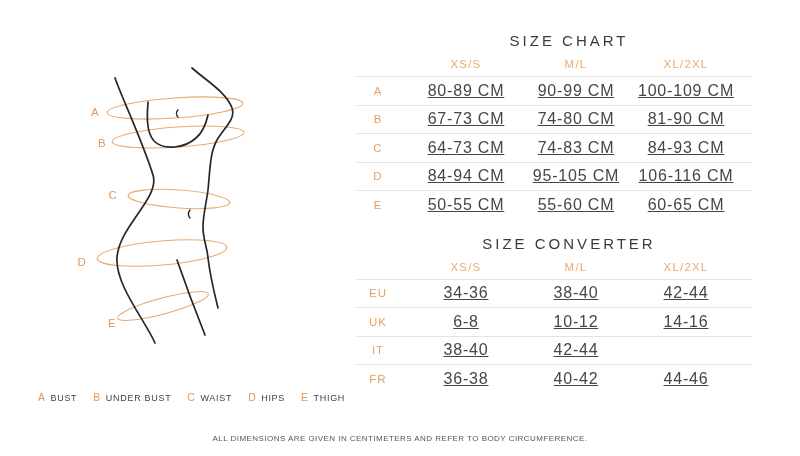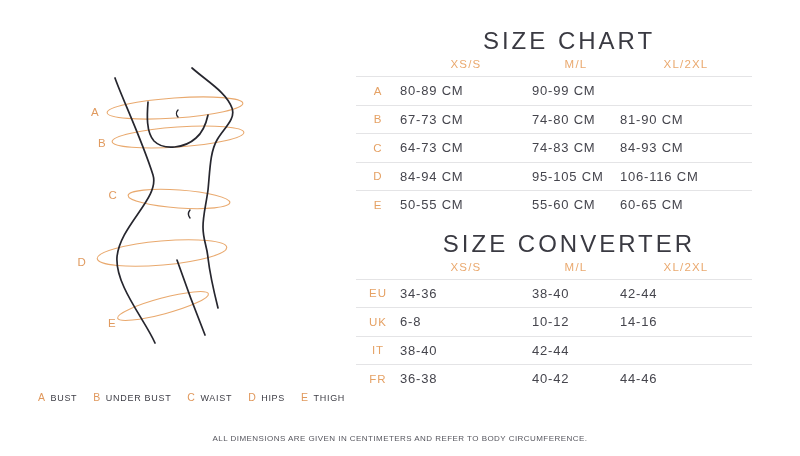--- a/index.html
+++ b/index.html
@@ -11,39 +11,39 @@
   
   .figure-svg { position:absolute; left:50px; top:40px; }
   .figure-letter {
     font-family:"Liberation Sans", sans-serif;
     font-size:11.5px; letter-spacing:0.5px; fill:#E09A5F;
   }
 
   
   .tables { position:absolute; left:356px; top:0; width:396px; }
   .section-title {
-    padding-left:30px; text-align:center; font-size:24px; letter-spacing:3px;
+    padding-left:30px; text-align:center; font-size:15px; letter-spacing:3px;
     color:#3A3A42; line-height:22px; font-weight:normal;
   }
   .t1 { margin-top:30px; }
   .t2 { margin-top:14px; }
   .thead, .trow {
     display:grid; grid-template-columns:44px 132px 88px 132px;
     align-items:center; box-sizing:border-box;
   }
   .thead { margin-top:0; height:24px; }
   .thead .cell {
     text-align:center; color:#EAA96F; font-size:11.5px; letter-spacing:1.2px;
   }
   .trow { height:28.5px; border-top:1px solid #E4E4E6; }
   .trow .rlabel {
     text-align:center; color:#E5A164; font-size:11.5px; letter-spacing:1px;
   }
   .trow .val {
-    color:#45454D; font-size:13px; letter-spacing:0.8px;
+    text-align:center; color:#45454D; font-size:16px; letter-spacing:0.8px;text-decoration:underline;
   }
 
   
   .legend {
     position:absolute; left:38px; top:391px;
     display:flex; gap:16px; align-items:baseline;
   }
   .legend-item { display:flex; gap:5px; align-items:baseline; }
   .legend-letter { color:#E0985C; font-size:10.5px; letter-spacing:0.5px; }
   .legend-label { color:#3E3E46; font-size:9px; letter-spacing:0.7px; }
@@ -95,20 +95,21 @@
       <div class="cell"></div>
       <div class="cell">XS/S</div>
       <div class="cell">M/L</div>
       <div class="cell">XL/2XL</div>
     </div>
 
     <div class="trow">
       <div class="rlabel">A</div>
       <div class="val">80-89 CM</div>
       <div class="val">90-99 CM</div>
+      <div class="val">100-109 CM</div>
     </div>
     <div class="trow">
       <div class="rlabel">B</div>
       <div class="val">67-73 CM</div>
       <div class="val">74-80 CM</div>
       <div class="val">81-90 CM</div>
     </div>
     <div class="trow">
       <div class="rlabel">C</div>
       <div class="val">64-73 CM</div>

